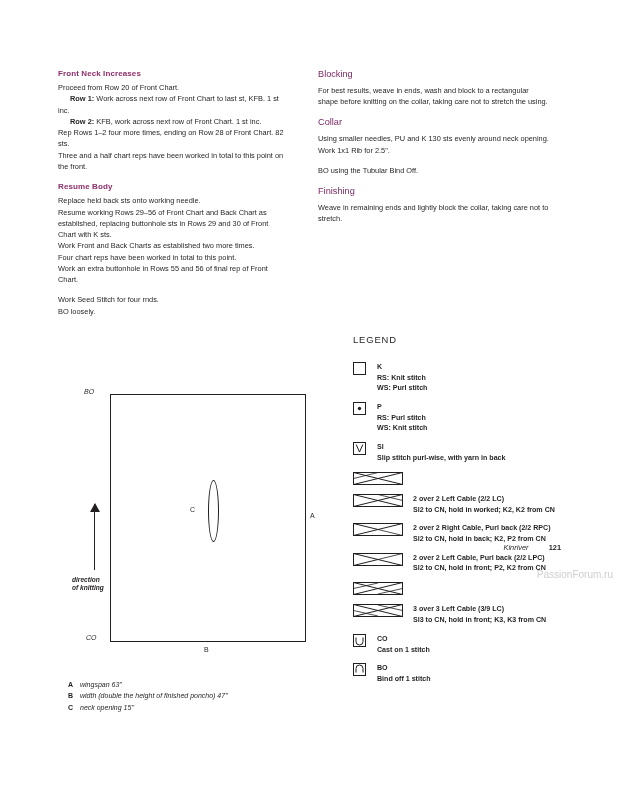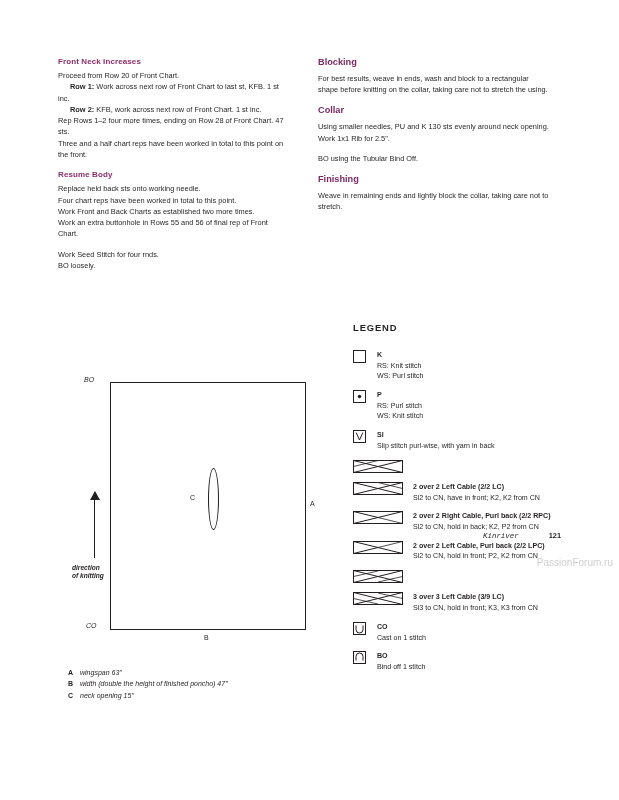--- a/index.html
+++ b/index.html
@@ -10,21 +10,21 @@
     width: 619px;
     height: 800px;
     background: #ffffff;
     font-family: "Liberation Sans", sans-serif;
     color: #231f20;
     position: relative;
     overflow: hidden;
   }
   .page {
     position: absolute;
-    left: 0; top: 4px;
+    left: 0; top: 16px;
     width: 619px;
     height: 568px;
   }
 
   
   .col-left {
     position: absolute;
     left: 58px;
     top: 52px;
     width: 228px;
@@ -43,21 +43,21 @@
     color: #8e2f6b;
     font-size: 8px;
     font-weight: bold;
     margin: 0 0 2px 0;
     letter-spacing: 0.1px;
   }
   .head-big {
     color: #7a2a63;
     font-size: 9.2px;
     margin: 0 0 3px 0;
-    font-weight: bold;
+    font-weight: normal;
   }
   p {
     margin: 0 0 0 0;
   }
   .blk {
     margin-bottom: 9px;
   }
   b {
     font-weight: bold;
     margin-left: 12px;
@@ -177,21 +177,21 @@
   .measures .val {
     font-style: italic;
   }
 
   
   .legend-title {
     position: absolute;
     left: 353px;
     top: 318px;
     font-size: 9.4px;
-    font-weight: bold;
+    font-weight: normal;
     letter-spacing: 0.9px;
   }
   .legend {
     position: absolute;
     left: 353px;
     top: 346px;
     width: 250px;
   }
   .lrow {
     display: flex;
@@ -213,35 +213,34 @@
   }
   .ltext {
     font-size: 7.1px;
     line-height: 1.5;
     padding-top: 0px;
   }
   .ltext .t1 {
     font-weight: bold;
   }
   .ltext .t2, .ltext .t3 {
-    font-weight: normal;
+    font-weight: bold;
   }
 
   
   .footer {
     position: absolute;
     right: 58px;
     bottom: 32px;
     font-size: 7.4px;
     color: #231f20;
   }
   .footer .name {
     font-style: italic;
-    margin-right: 28px;
-    font-family: Liberation Mono, monospace;
+    margin-right: 18px;
   }
   .footer .pg {
     font-weight: bold;
   }
   .watermark {
     position: absolute;
     right: 6px;
     bottom: 4px;
     font-size: 10px;
     color: #cfcfcf;
@@ -251,28 +250,29 @@
 <body>
 
 <div class="page">
 
   <div class="col-left">
     <div class="blk">
       <p class="head">Front Neck Increases</p>
       <p>Proceed from Row 20 of Front Chart.</p>
       <p><b>Row 1:</b> Work across next row of Front Chart to last st, KFB. 1 st inc.</p>
       <p><b>Row 2:</b> KFB, work across next row of Front Chart. 1 st inc.</p>
-      <p>Rep Rows 1–2 four more times, ending on Row 28 of Front Chart. 47 sts.</p>
+      <p>Rep Rows 1–2 four more times, ending on Row 28 of Front Chart. 82 sts.</p>
       <p>Three and a half chart reps have been worked in total to this point on the front.</p>
     </div>
     <div class="blk">
       <p class="head">Resume Body</p>
       <p>Replace held back sts onto working needle.</p>
+      <p>Resume working Rows 29–56 of Front Chart and Back Chart as established, replacing buttonhole sts in Rows 29 and 30 of Front Chart with K sts.</p>
+      <p>Work Front and Back Charts as established two more times.</p>
       <p>Four chart reps have been worked in total to this point.</p>
-      <p>Work Front and Back Charts as established two more times.</p>
       <p>Work an extra buttonhole in Rows 55 and 56 of final rep of Front Chart.</p>
       <div class="gap"></div>
       <p>Work Seed Stitch for four rnds.</p>
       <p>BO loosely.</p>
     </div>
   </div>
 
   <div class="col-right">
     <div class="blk">
       <p class="head-big">Blocking</p>
@@ -380,21 +380,21 @@
       <div class="sym wide">
         <svg width="50" height="13" viewBox="0 0 50 13">
           <rect x="0.5" y="0.5" width="49" height="12" fill="none" stroke="#231f20" stroke-width="1"></rect>
           <path d="M0.5 12.5 L49.5 0.5" fill="none" stroke="#231f20" stroke-width="1"></path>
           <path d="M0.5 0.5 L25 6.5 L49.5 12.5" fill="none" stroke="#231f20" stroke-width="1"></path>
           <path d="M25 0.5 L49.5 6.5" fill="none" stroke="#231f20" stroke-width="0.8"></path>
         </svg>
       </div>
       <div class="ltext">
         <div class="t1">2 over 2 Left Cable (2/2 LC)</div>
-        <div class="t2">Sl2 to CN, have in front; K2, K2 from CN</div>
+        <div class="t2">Sl2 to CN, hold in worked; K2, K2 from CN</div>
       </div>
     </div>
 
     <div class="lrow">
       <div class="sym wide">
         <svg width="50" height="13" viewBox="0 0 50 13">
           <rect x="0.5" y="0.5" width="49" height="12" fill="none" stroke="#231f20" stroke-width="1"></rect>
           <path d="M0.5 12.5 L49.5 0.5" fill="none" stroke="#231f20" stroke-width="1"></path>
           <path d="M0.5 0.5 L25 6.5" fill="none" stroke="#231f20" stroke-width="1"></path>
           <path d="M25 6.5 L49.5 12.5" fill="none" stroke="#231f20" stroke-width="0.8"></path>

